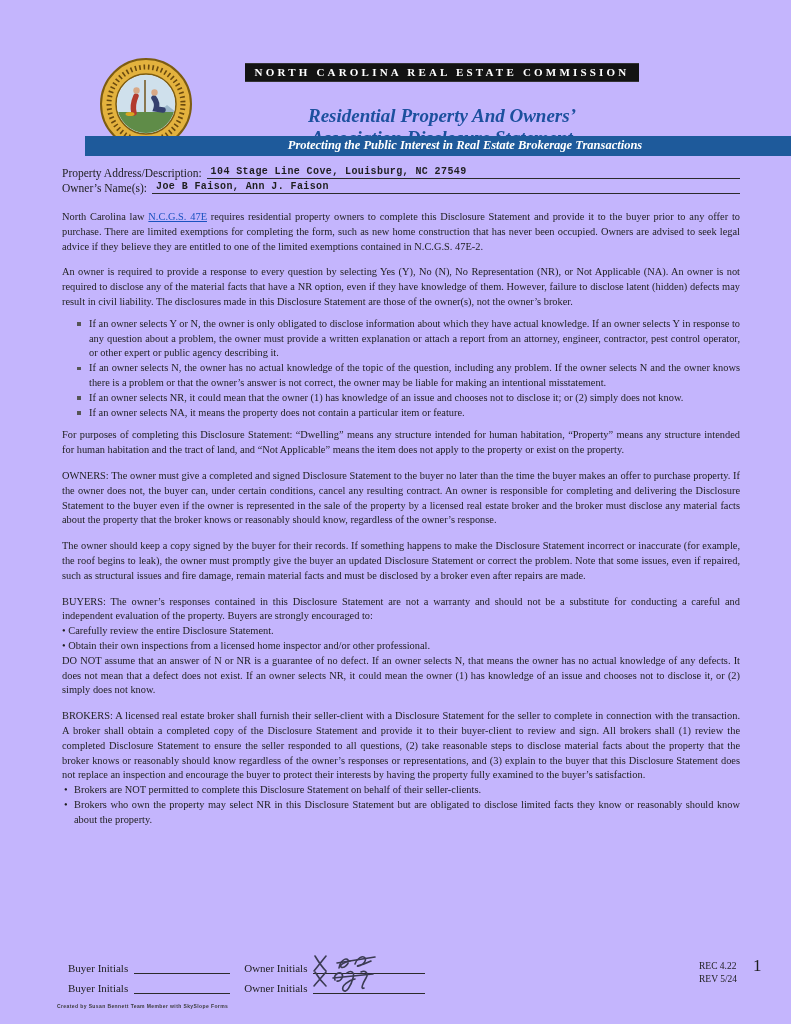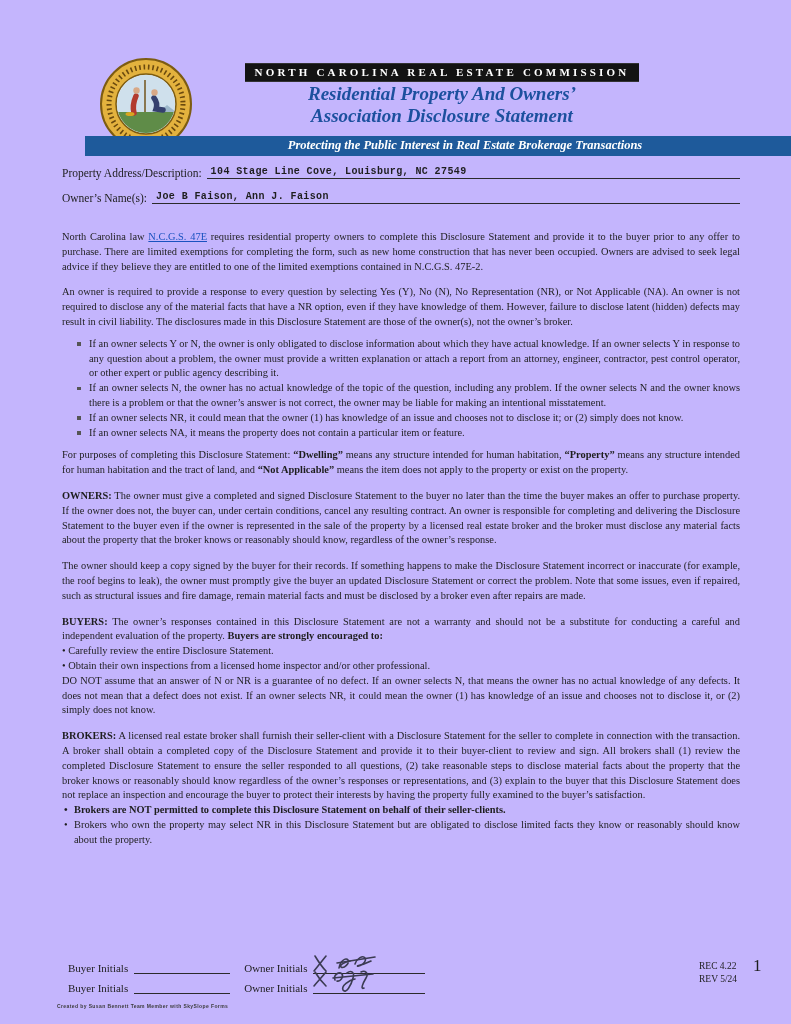--- a/index.html
+++ b/index.html
@@ -16,41 +16,41 @@
   .black-bar {
     display:inline-block; background:#131313; color:#fff;
     font-weight:bold; font-size:11px; letter-spacing:3.2px;
     padding:2px 10px 3px; white-space:nowrap;
     border-top:1px solid #333; border-bottom:1px solid #333;
   }
   .title-line {
     color:#1c509e; font-weight:bold; font-style:italic;
     font-size:19px; line-height:22px;
   }
-  .title-wrap { margin-top:1px; }
+  .title-wrap { margin-top:23px; }
   .tagline-bar {
     position:absolute; left:85px; top:136px; width:760px;
     background:#1e5a9b; color:#fff; text-align:center;
     font-style:italic; font-weight:bold; font-size:12.5px;
     padding:2px 0 3px;
   }
   
   .form-rows { padding:6px 51px 0 62px; }
-  .form-row { display:flex; align-items:flex-end; margin-bottom:12px; }
+  .form-row { display:flex; align-items:flex-end; margin-bottom:2px; }
   .form-label { font-size:11.5px; white-space:nowrap; padding-right:5px; }
   .fill {
     flex:1; border-bottom:1.2px solid #2b2b2b;
     font-family:"Liberation Mono","DejaVu Sans Mono", monospace;
     font-weight:bold; font-size:10px; letter-spacing:0.4px;
     padding:0 0 1px 4px; white-space:nowrap;
   }
   
   .body { padding:14px 51px 0 62px; font-size:10.4px; line-height:14.8px; text-align:justify; }
   .para { margin-bottom:11px; }
-  .b { font-weight:bold; }
+  .b { font-weight:normal; }
   a.statute { color:#1a52c0; text-decoration:underline; cursor:pointer; }
   ul.sel-list { list-style:none; margin:-4px 0 8px 0; }
   ul.sel-list li { position:relative; padding-left:13px; margin-left:14px; }
   ul.sel-list li::before {
     content:""; position:absolute; left:1px; top:5.5px;
     width:3.5px; height:3.5px; background:#555;
   }
   .dot-line { position:relative; }
   .dot-line::before { content:"\2022\00a0"; }
   .brk-bullet { position:relative; padding-left:12px; }

